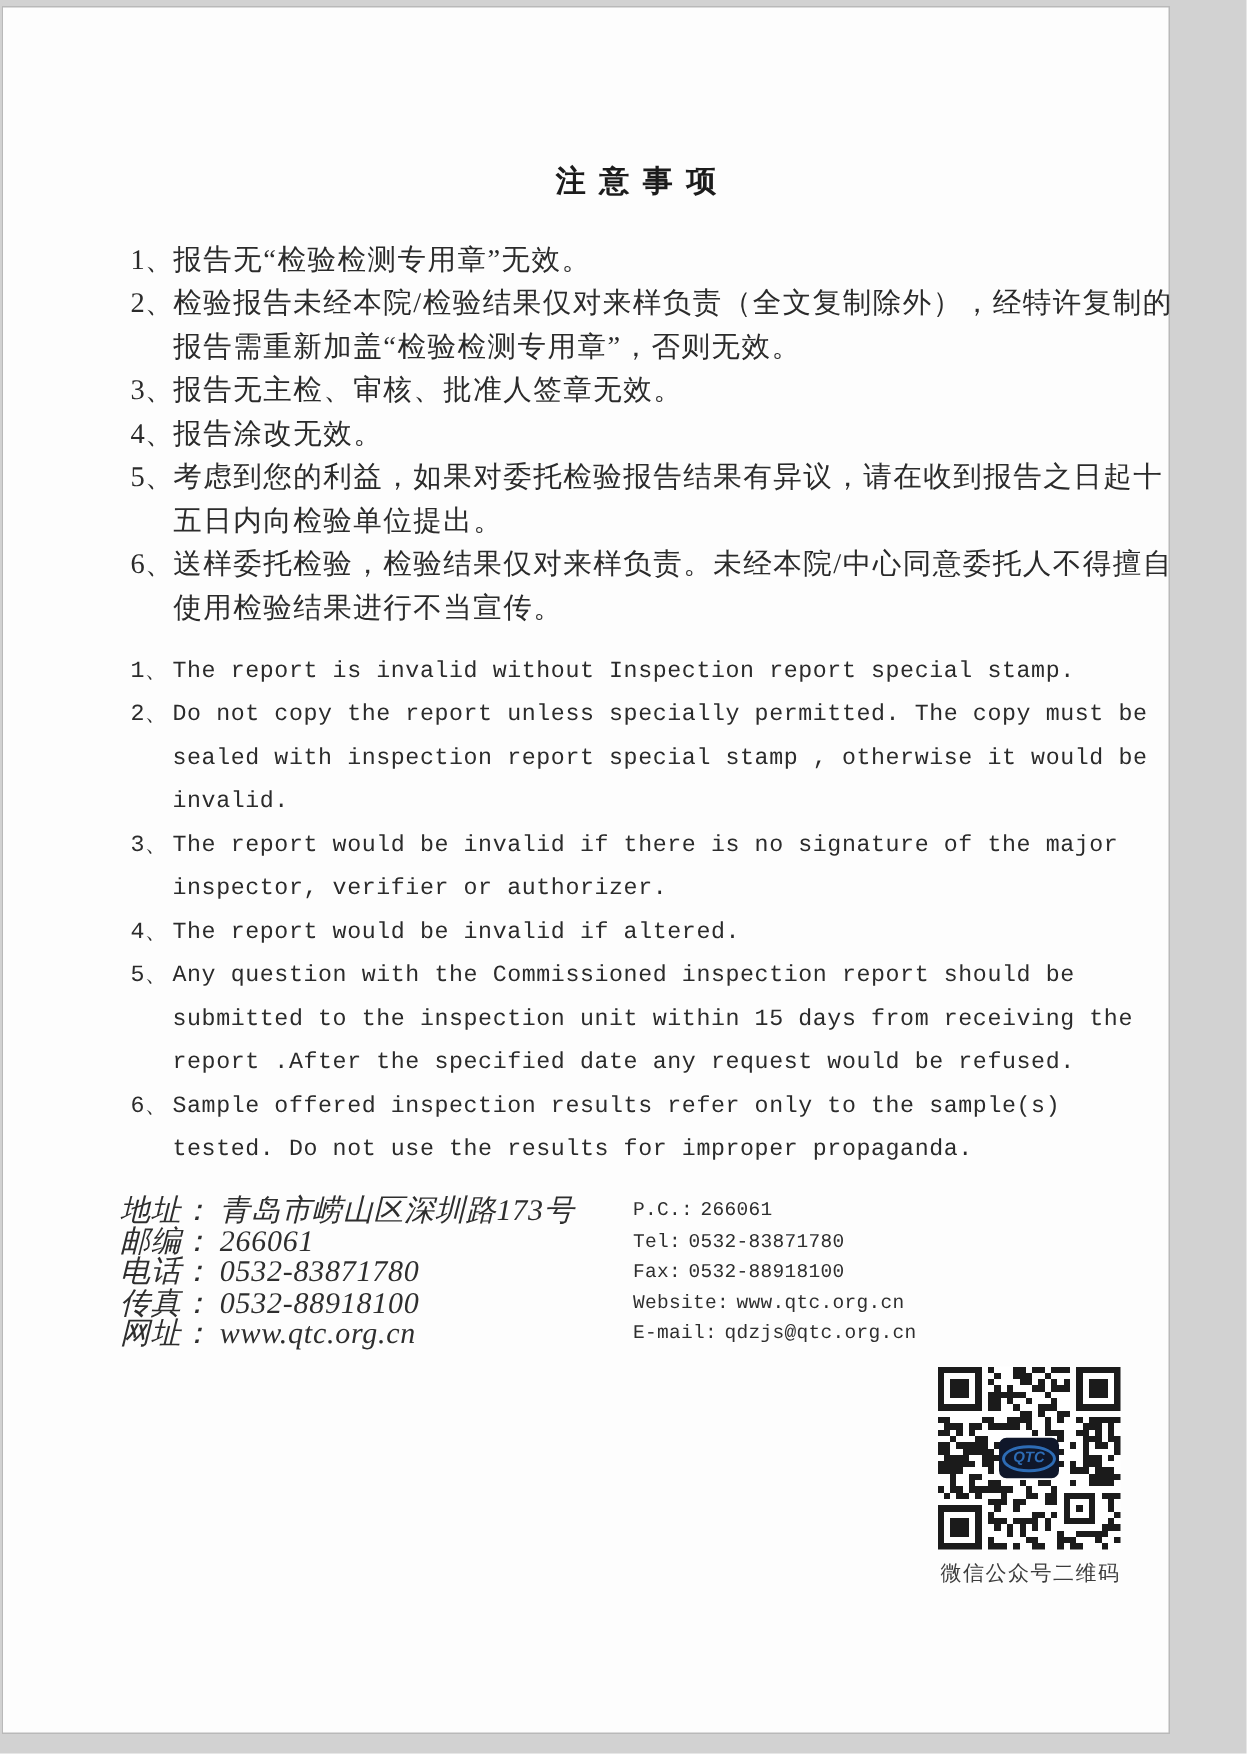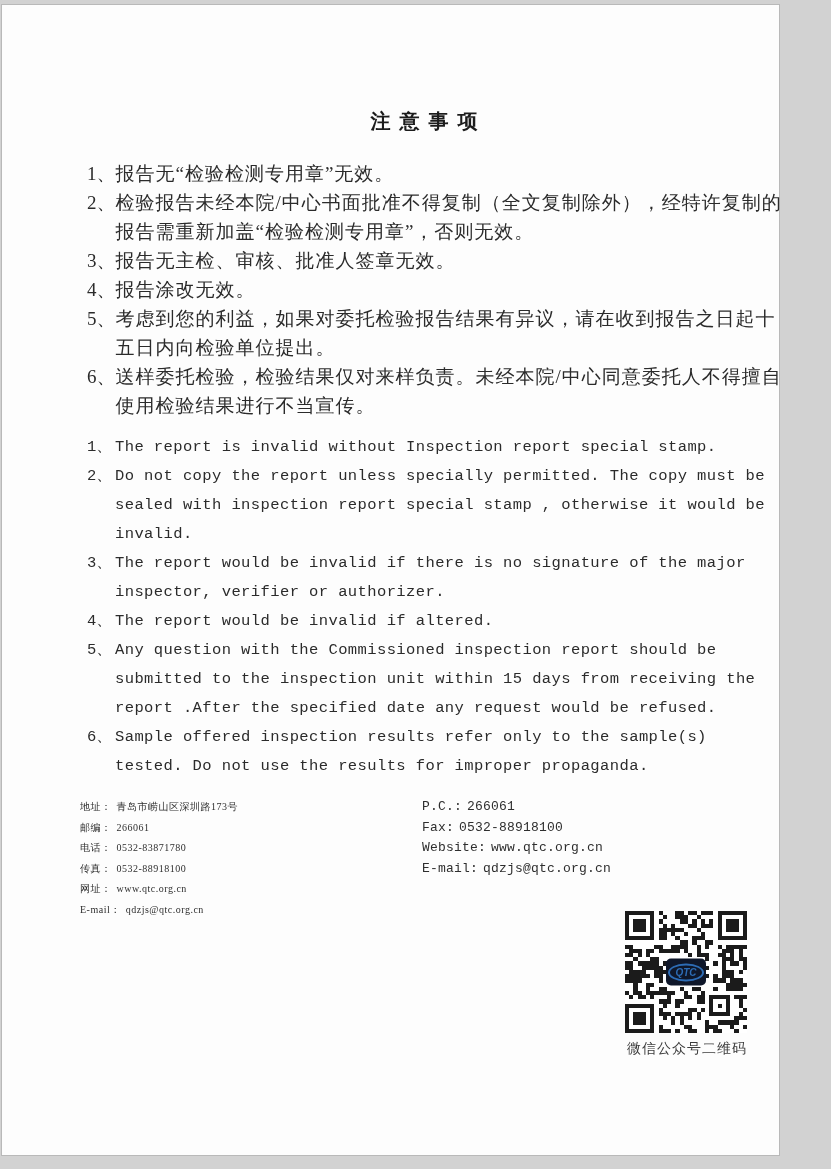--- a/index.html
+++ b/index.html
@@ -37,21 +37,21 @@
   .en { margin-top:13px; }
   .en .notice-item {
     font-family:"Liberation Mono","DejaVu Sans Mono", monospace;
     font-size:15.5px; line-height:29px;
   }
   .en .notice-item .num { flex:0 0 28px; }
   .en .notice-item .txt { flex:1; letter-spacing:0.4px; }
 
   .contact { display:flex; margin-top:16px; color:#2e2e2e; }
   .contact .col { line-height:20.5px; }
-  .contact .col-cn { width:342px; font-size:10px; letter-spacing:0.5px; }
+  .contact .col-cn { width:342px; font-size:20px; letter-spacing:0.5px;font-style:italic; }
   .contact .col-en {
     font-family:"Liberation Mono","DejaVu Sans Mono", monospace;
     font-size:13px; letter-spacing:0.2px;
   }
   .c-row { white-space:nowrap; }
   .c-value { margin-left:5px; }
 
   .qr-block { position:absolute; left:623px; top:906px; width:124px; }
   .qr { position:relative; width:122px; height:122px; background:#ffffff; }
   .qr svg { display:block; width:122px; height:122px; }
@@ -87,21 +87,21 @@
 
     <h1 class="title">注 意 事 项</h1>
 
     <div class="notice-list cn">
       <div class="notice-item">
         <span class="num">1、</span>
         <span class="txt">报告无“检验检测专用章”无效。</span>
       </div>
       <div class="notice-item">
         <span class="num">2、</span>
-        <span class="txt">检验报告未经本院/中心书面批准不得复制（全文复制除外），经特许复制的报告需重新加盖“检验检测专用章”，否则无效。</span>
+        <span class="txt">检验报告未经本院/检验结果仅对来样负责（全文复制除外），经特许复制的报告需重新加盖“检验检测专用章”，否则无效。</span>
       </div>
       <div class="notice-item">
         <span class="num">3、</span>
         <span class="txt">报告无主检、审核、批准人签章无效。</span>
       </div>
       <div class="notice-item">
         <span class="num">4、</span>
         <span class="txt">报告涂改无效。</span>
       </div>
       <div class="notice-item">
@@ -151,27 +151,27 @@
         </div>
         <div class="c-row">
           <span class="c-label">电话：</span><span class="c-value">0532-83871780</span>
         </div>
         <div class="c-row">
           <span class="c-label">传真：</span><span class="c-value">0532-88918100</span>
         </div>
         <div class="c-row">
           <span class="c-label">网址：</span><span class="c-value">www.qtc.org.cn</span>
         </div>
-        <div class="c-row">
-          <span class="c-label">E-mail：</span><span class="c-value">qdzjs@qtc.org.cn</span>
-        </div>
       </div>
       <div class="col col-en">
         <div class="c-row">
           <span class="c-label">P.C.:</span><span class="c-value">266061</span>
+        </div>
+        <div class="c-row">
+          <span class="c-label">Tel:</span><span class="c-value">0532-83871780</span>
         </div>
         <div class="c-row">
           <span class="c-label">Fax:</span><span class="c-value">0532-88918100</span>
         </div>
         <div class="c-row">
           <span class="c-label">Website:</span><span class="c-value">www.qtc.org.cn</span>
         </div>
         <div class="c-row">
           <span class="c-label">E-mail:</span><span class="c-value">qdzjs@qtc.org.cn</span>
         </div>

